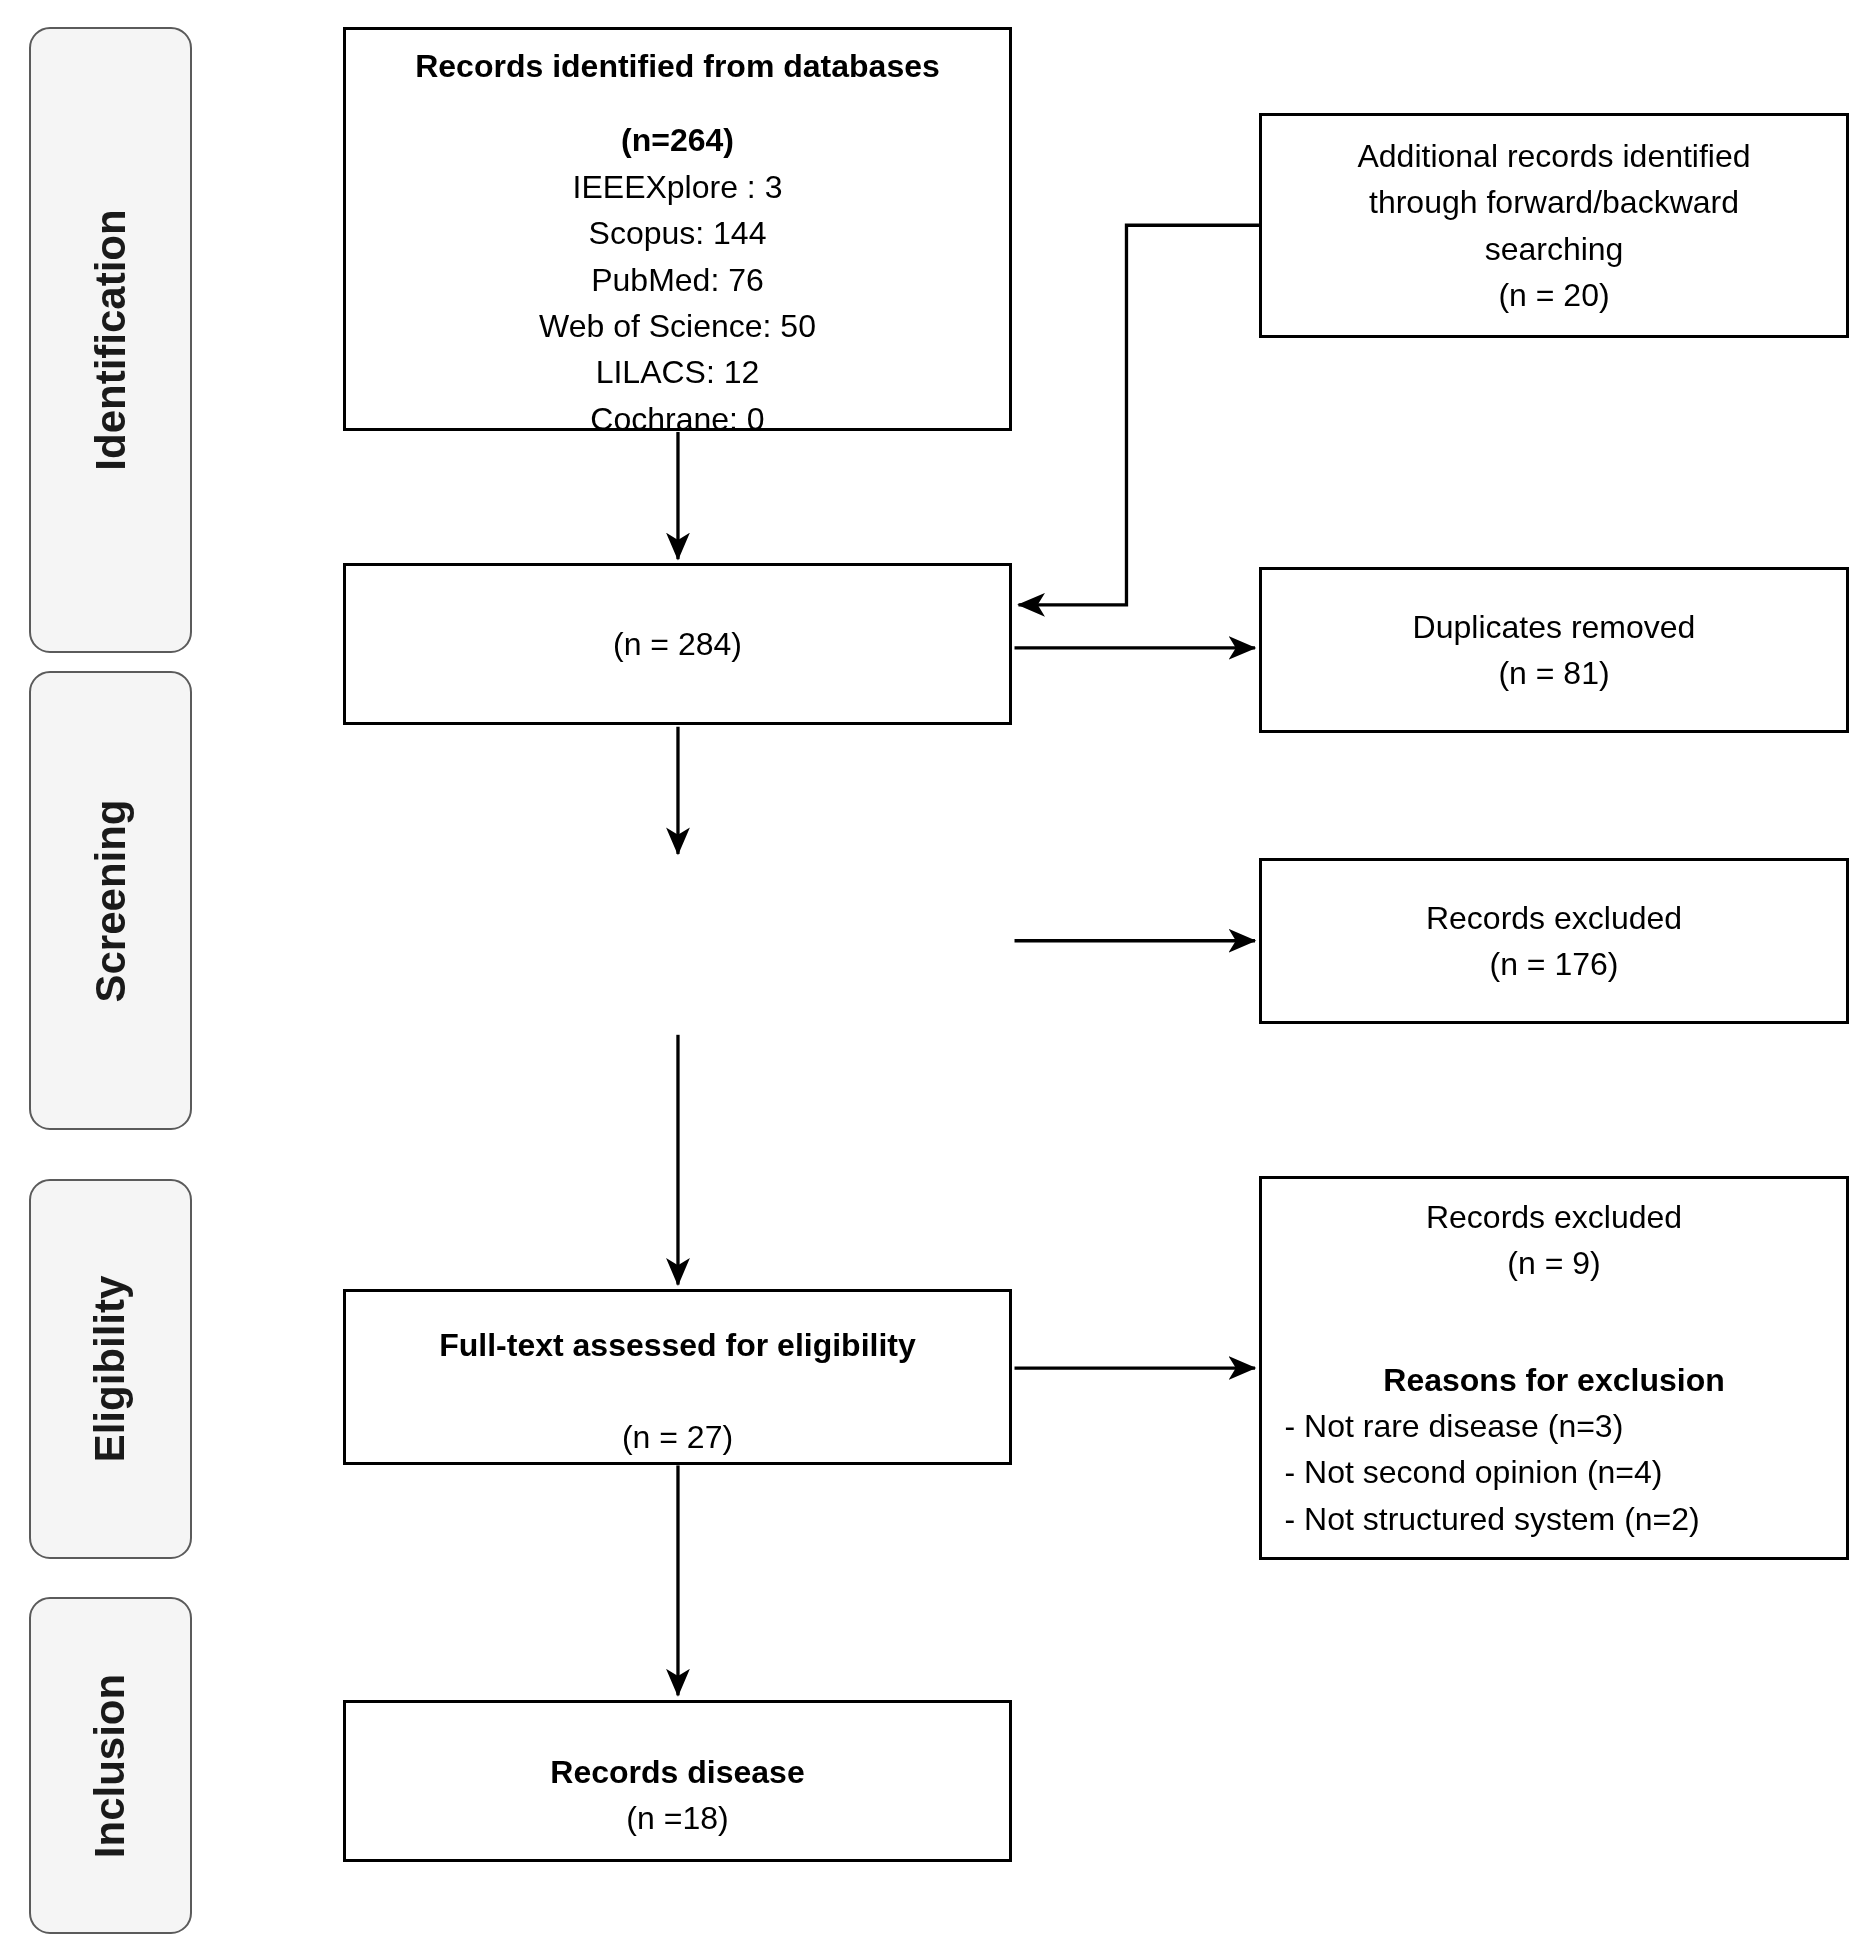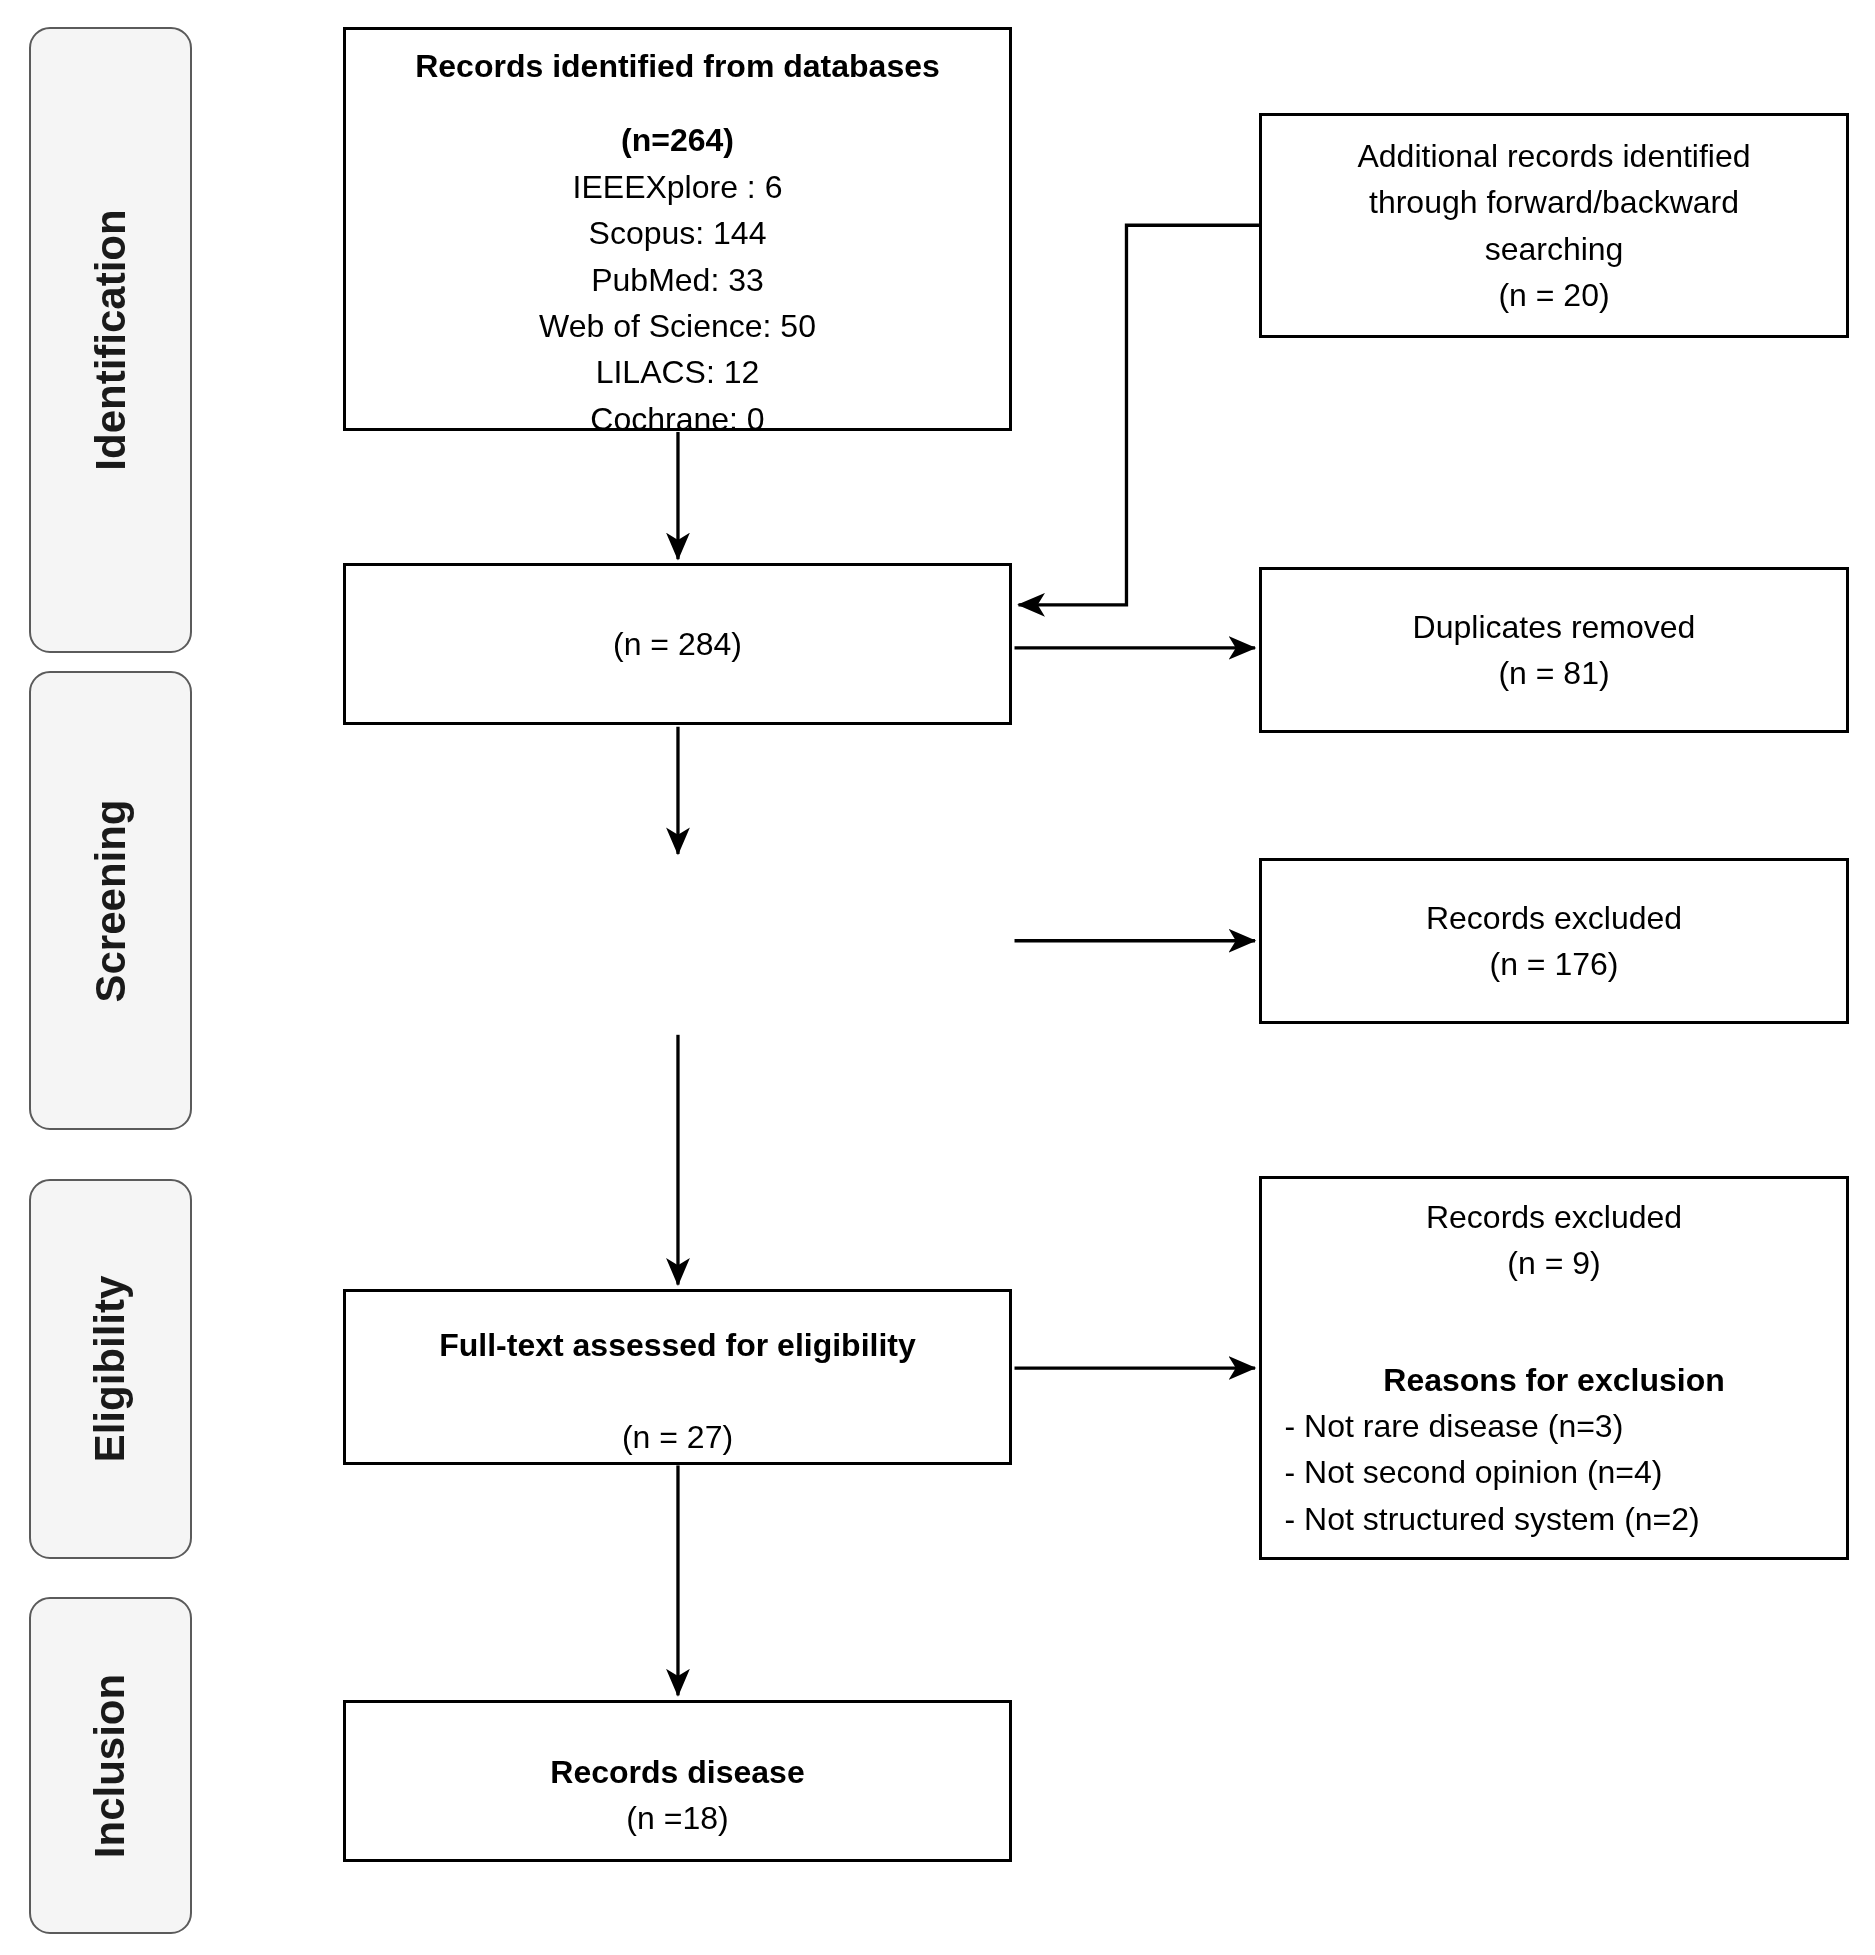--- a/index.html
+++ b/index.html
@@ -57,23 +57,23 @@
   <div class="stage" style="left:29px; top:1179px; width:163px; height:380px;">
     <div class="stage-label">Eligibility</div>
   </div>
   <div class="stage" style="left:29px; top:1597px; width:163px; height:337px;">
     <div class="stage-label">Inclusion</div>
   </div>
 
   <div class="box" style="left:343px; top:26.5px; width:669px; height:404px;">
     <div class="line bold">Records identified from databases</div>
     <div class="line bold">(n=264)</div>
-    <div class="line">IEEEXplore : 6</div>
+    <div class="line">IEEEXplore : 3</div>
     <div class="line">Scopus: 144</div>
-    <div class="line">PubMed: 33</div>
+    <div class="line">PubMed: 76</div>
     <div class="line">Web of Science: 50</div>
     <div class="line">LILACS: 12</div>
     <div class="line">Cochrane: 0</div>
   </div>
 
   <div class="box" style="left:343px; top:563px; width:669px; height:162px;">
     <div class="line">(n = 284)</div>
   </div>
 
 

